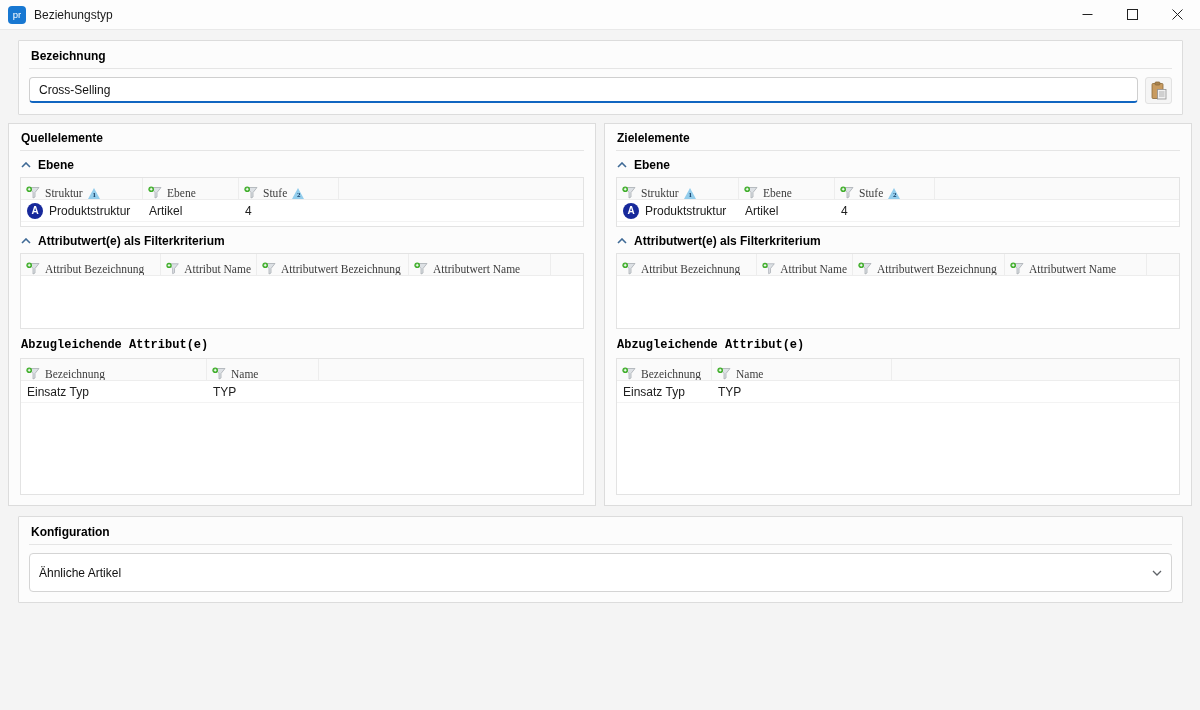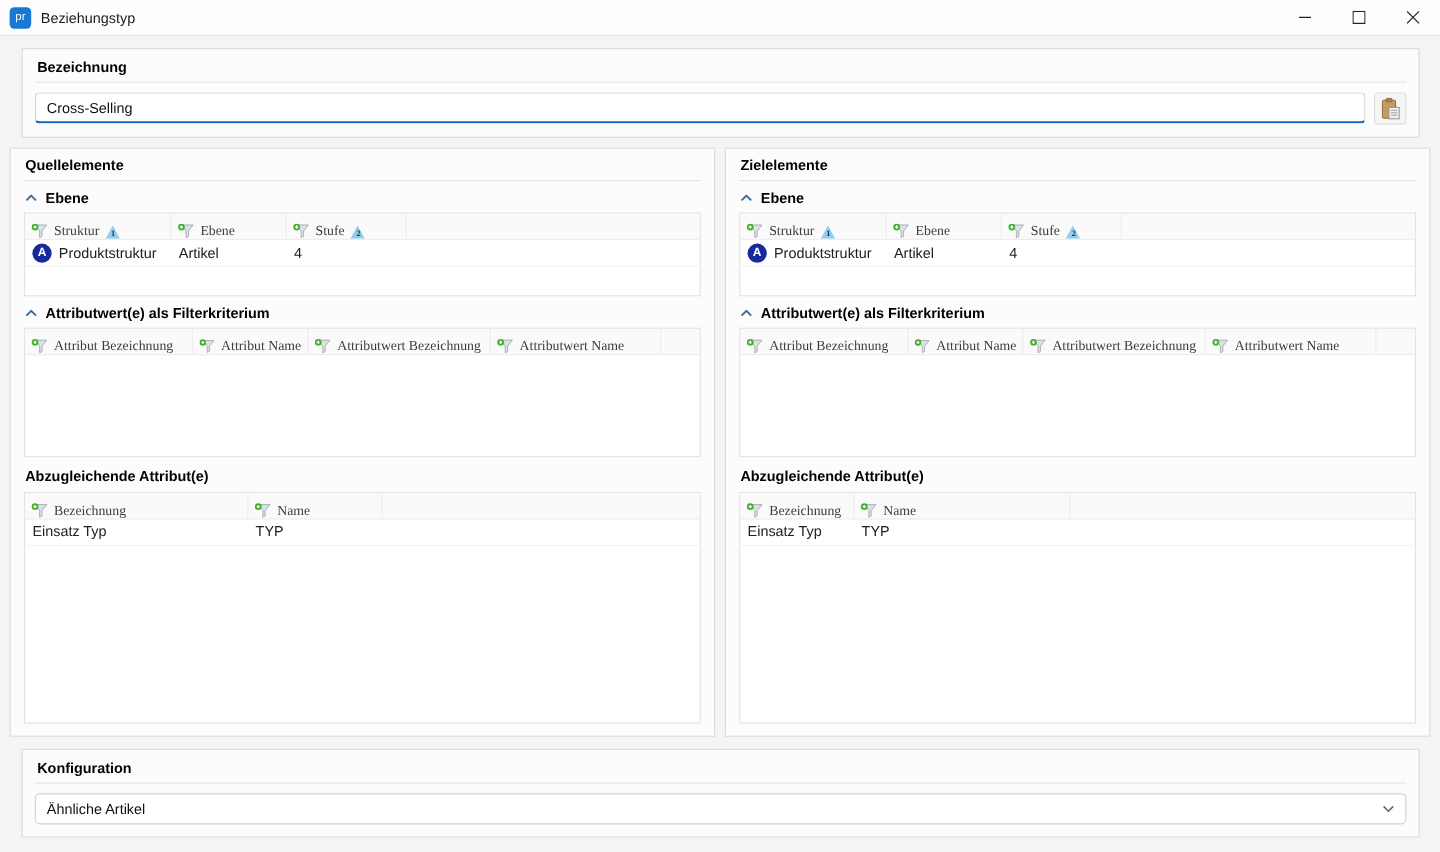--- a/index.html
+++ b/index.html
@@ -40,35 +40,35 @@
     flex:1; height:26px; background:#fff; color:#111; font-size:12px;
     font-family:"Liberation Sans", sans-serif;
     border:1px solid #cfcfcf; border-bottom:2px solid #1065c0; border-radius:4px;
     padding:0 9px; outline:none;
   }
   .iconbtn {
     width:27px; height:27px; margin-left:7px; border:1px solid #e2e2e2; border-radius:3px;
     background:#f5f5f5; display:flex; align-items:center; justify-content:center; cursor:pointer;
   }
   
-  .cols { display:flex; gap:8px; margin:8px 8px 0 8px; height:491px; }
+  .cols { display:flex; gap:8px; margin:8px 8px 0 8px; height:383px; }
   .col {
     flex:1; background:#fcfcfc; border:1px solid #dcdcdc;
     padding:4px 11px 10px 11px; display:flex; flex-direction:column; min-width:0;
   }
   .coltitle {
     font-weight:bold; font-size:12px; color:#000;
     padding:3px 0 5px 1px; border-bottom:1px solid #e5e5e5;
   }
   .sechead {
     display:flex; align-items:center; gap:7px;
     padding:7px 0 5px 1px; cursor:pointer;
   }
   .sechead .sectitle { font-weight:bold; font-size:12px; color:#000; }
-  .plainhead { padding:9px 0 6px 1px; font-weight:bold; font-size:12px; color:#000; }
+  .plainhead { padding:9px 0 6px 1px; font-weight:bold; font-size:12px; color:#000;font-family:Liberation Mono, monospace; }
   
   .tbl { background:#fff; border:1px solid #e3e3e3; overflow:hidden; }
   .thead { display:grid; background:#fafafa; border-bottom:1px solid #ededed; height:22px; }
   .th {
     display:flex; align-items:flex-end; gap:5px; padding:0 5px;
     border-right:1px solid #ededed; font-size:11.5px; color:#3c3c3c;
     white-space:nowrap; overflow:hidden; cursor:pointer;font-family:Liberation Serif, serif;
   }
   .th.filler { border-right:none; cursor:default; }
   .trow { display:grid; height:22px; border-bottom:1px solid #f3f3f3; cursor:default; }
@@ -95,21 +95,21 @@
     border-left:6.5px solid transparent; border-right:6.5px solid transparent;
     border-bottom:11px solid #93cdec;
   }
   .sortnum {
     position:absolute; left:0; top:3px; width:13px; text-align:center;
     font-size:7px; font-weight:bold; color:#123a63; line-height:8px;
   }
   
   .rel-group { margin:10px 17px 0 18px; }
   .selectbox {
-    height:26px; background:#fff; border:1px solid #d4d4d4; border-radius:4px;
+    height:39px; background:#fff; border:1px solid #d4d4d4; border-radius:4px;
     display:flex; align-items:center; justify-content:space-between;
     padding:0 9px; cursor:pointer;
   }
   .selectbox .selval { font-size:12px; color:#111; }
 </style>
 </head>
 <body>
 
 <div class="titlebar">
   <div class="appbadge">pr</div>

